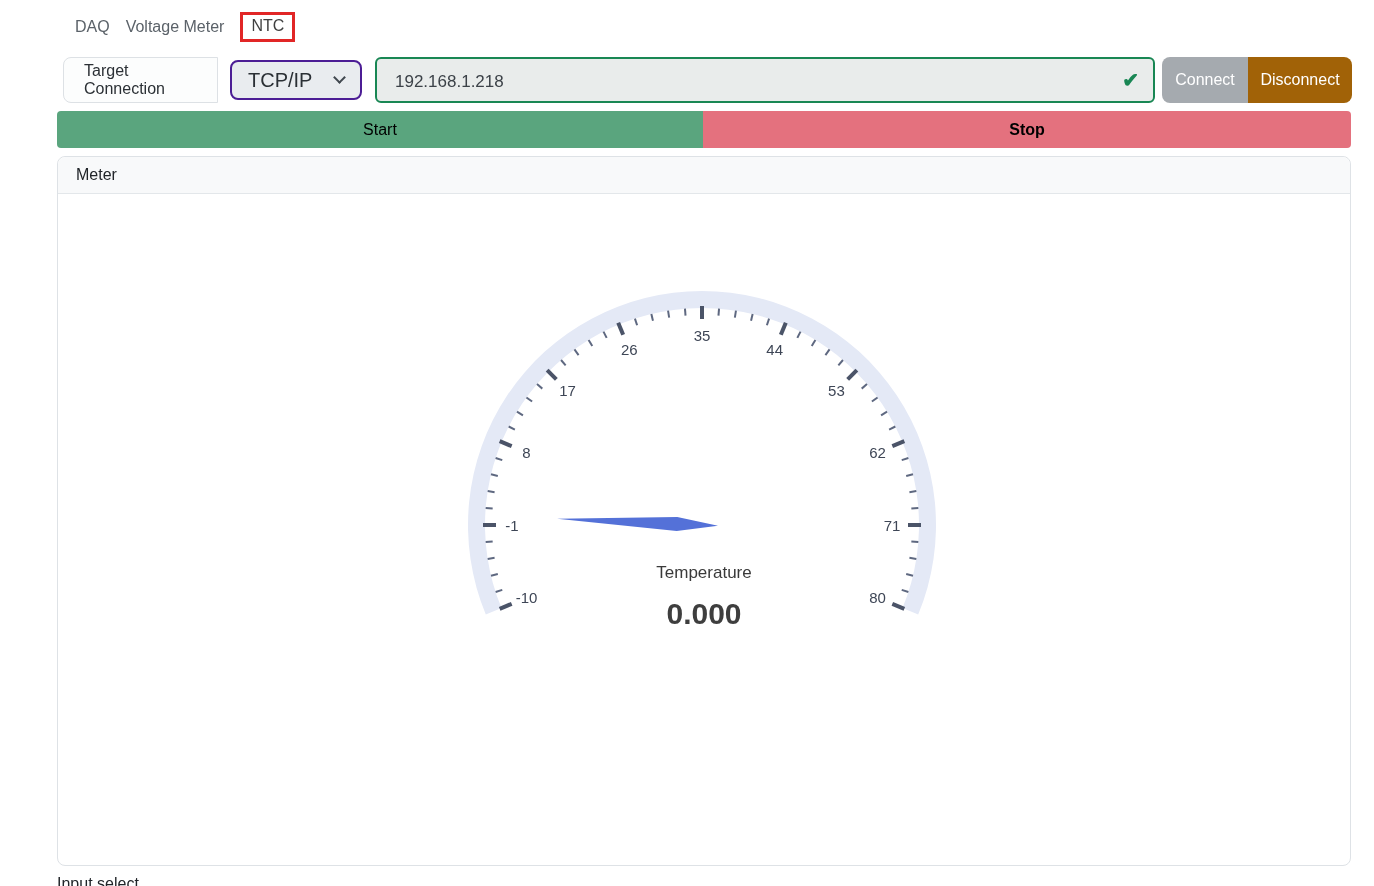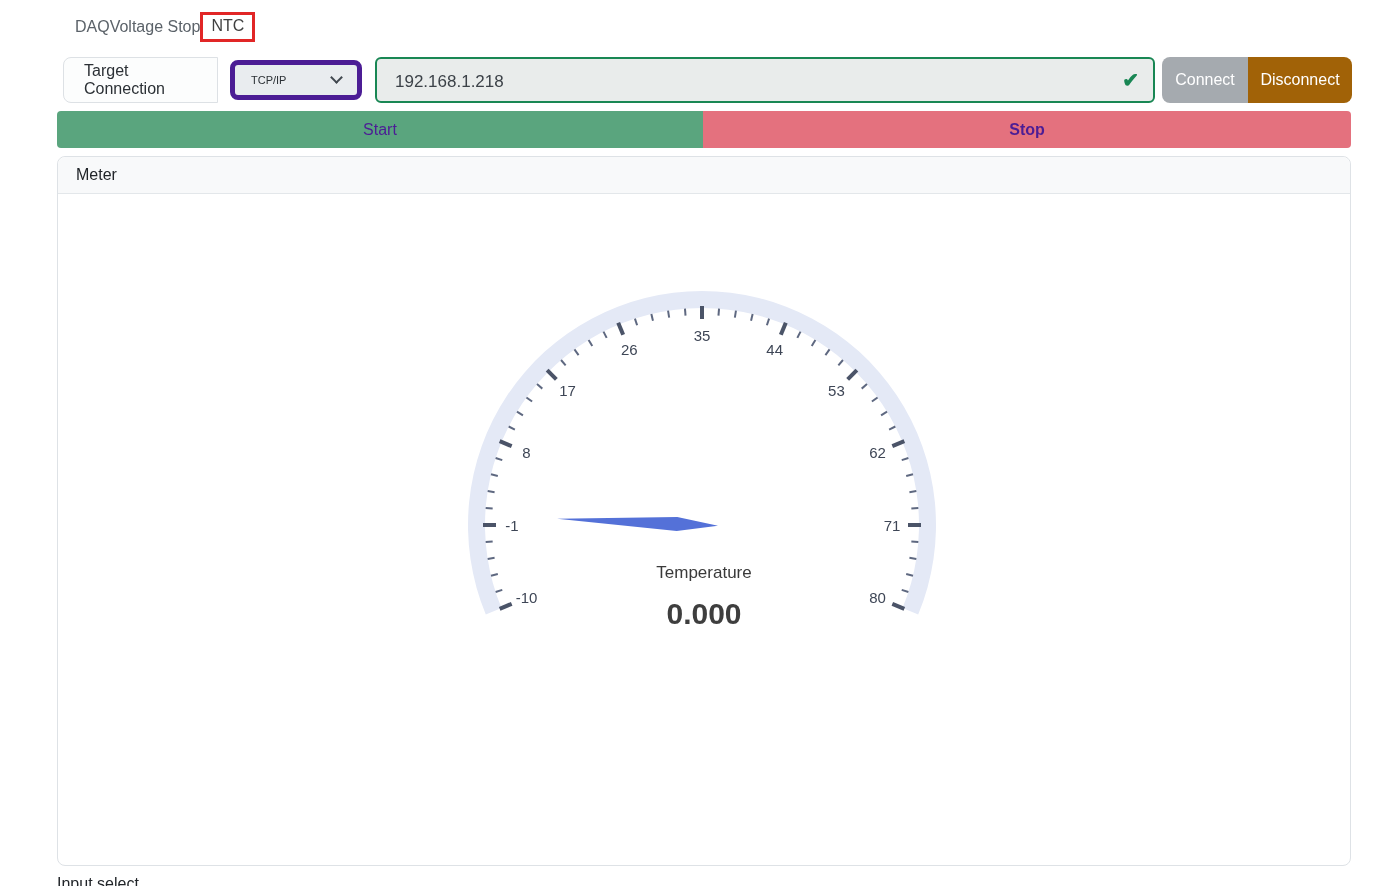--- a/index.html
+++ b/index.html
@@ -1,69 +1,69 @@
 <!DOCTYPE html>
 <html><head>
 <meta charset="utf-8">
 <style>
   * { box-sizing: border-box; margin: 0; padding: 0; }
   html,body { width:1374px; height:886px; overflow:hidden; background:#fff;
     font-family:"Liberation Sans", sans-serif; }
 
   
-  .tabs { display:flex; align-items:center; gap:0; margin:8px 0 0 75px; height:38px; }
+  .tabs { display:flex; align-items:center; gap:16px; margin:8px 0 0 75px; height:38px; }
   .tab { font-size:16px; color:#5b6269; cursor:pointer; }
   .tab.active { color:#404040; border:3px solid #e12626; padding:2px 8px 4px 8px; }
 
   
   .conn-row { display:flex; align-items:stretch; margin:11px 0 0 63px; height:46px; }
   .group-label { display:flex; align-items:center; padding:0 20px; font-size:16px; color:#2b3035;
     border:1px solid #dde1e5; background:#fcfdfd; border-radius:8px 0 0 8px; width:155px; }
   .select { width:132px; height:40px; align-self:center; margin-left:12px; background:#e9ecef;
-    border:5px solid #4c1d95; border-radius:8px; display:flex; align-items:center;
-    justify-content:space-between; padding:0 16px; font-size:11px; color:#2b3035; cursor:pointer;gap:9px; }
+    border:2px solid #4c1d95; border-radius:8px; display:flex; align-items:center;
+    justify-content:space-between; padding:0 16px; font-size:20px; color:#2b3035; cursor:pointer;gap:9px; }
   .chev { width:9px; height:9px; border-right:2px solid #41484f; border-bottom:2px solid #41484f;
     transform:rotate(45deg); margin-top:-5px; }
   .addr-wrap { position:relative; margin-left:13px; width:780px; }
   .addr { width:100%; height:100%; background:#e9eceb; border:2px solid #198754; border-radius:6px;
     padding:4px 44px 0 18px; font-size:17px; color:#3c4248; outline:none;
     font-family:"Liberation Sans", sans-serif; }
   .check { position:absolute; right:16px; top:50%; transform:translateY(-52%);
     color:#198754; font-size:20px; font-weight:bold; }
   .btn-group { display:flex; margin-left:7px; }
   .btn { border:none; color:#fff; font-size:16px; cursor:pointer;
     font-family:Liberation Sans, sans-serif; }
   .btn.connect { width:86px; background:#a5aaaf; border-radius:8px 0 0 8px; }
   .btn.disconnect { width:104px; background:#a16207; border-radius:0 8px 8px 0; }
 
   
   .runbar { display:flex; margin:8px 0 0 57px; width:1294px; height:37px;
     border-radius:4px; overflow:hidden; }
-  .runbar button { border:none; color:#4c1d95; font-size:16px; cursor:pointer;
+  .runbar button { border:none; color:#000000; font-size:16px; cursor:pointer;
     font-family:"Liberation Sans", sans-serif; }
   .runbar .start { width:646px; background:#5aa57e; }
   .runbar .stop  { flex:1; background:#e4717e;font-weight:bold; }
 
   
   .card { margin:8px 0 9px 57px; width:1294px; height:710px;
     border:1px solid #dee2e6; border-radius:8px; background:#fff; }
   .card-header { height:37px; background:#f8f9fa; border-bottom:1px solid #e3e7ea;
     border-radius:8px 8px 0 0; display:flex; align-items:center; padding-left:18px;
     font-size:16px; color:#212529; }
   .card-body { position:relative; height:671px; }
   #gauge-svg { position:absolute; left:380px; top:78px; }
 
   .footer-label { margin:5px 0 0 57px; font-size:16px; color:#212529; }
 </style>
 </head>
 <body>
 
 <nav class="tabs">
   <div class="tab">DAQ</div>
-  <div class="tab">Voltage Stop</div>
+  <div class="tab">Voltage Meter</div>
   <div class="tab active">NTC</div>
 </nav>
 
 <div class="conn-row">
   <div class="group-label">Target Connection</div>
   <div class="select">
     <span>TCP/IP</span>
     <span class="chev"></span>
   </div>
   <div class="addr-wrap">

